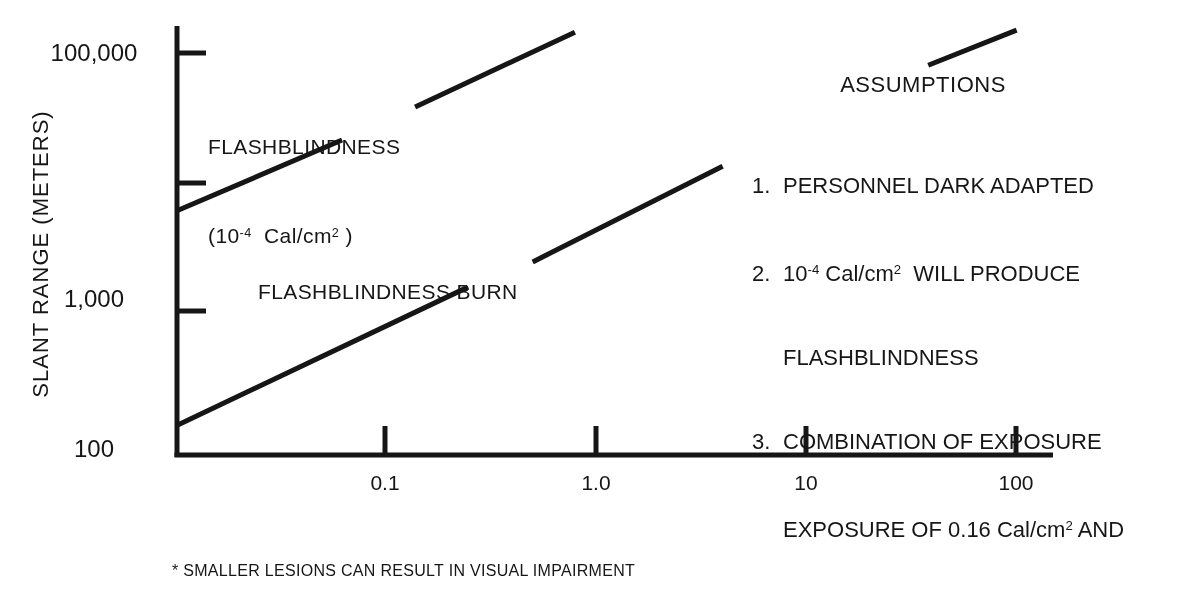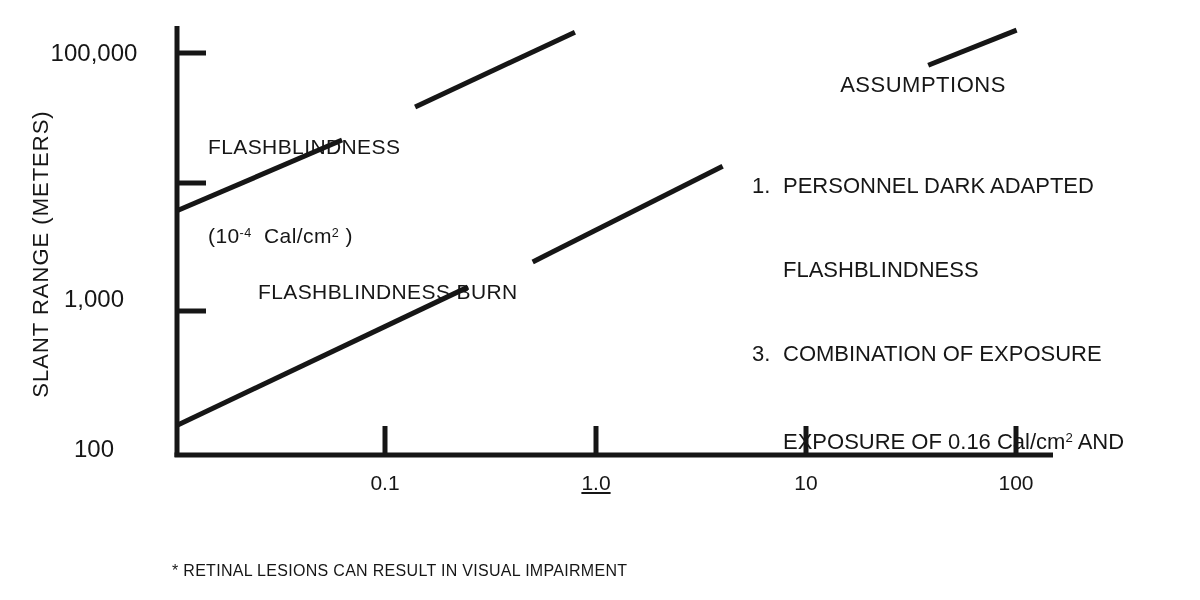--- a/index.html
+++ b/index.html
@@ -50,32 +50,33 @@
   </div>
 
   <div class="lbl annot" style="left:258px;top:219px;">
     <div>FLASHBLINDNESS BURN</div>
   </div>
 
   <div class="lbl assume-title" style="left:808px;top:72px;width:230px;text-align:center;">ASSUMPTIONS</div>
 
   <div class="lbl assume" style="left:752px;top:116px;">
     <div class="a-line"><span class="a-num">1.</span><span>PERSONNEL DARK ADAPTED</span></div>
+    <div class="a-line"><span class="a-num">2.</span><span>10</span><span class="sp">-4</span><span> Cal/cm</span><span class="sp">2</span><span>  WILL PRODUCE</span></div>
     <div class="a-line"><span class="a-num"></span><span>FLASHBLINDNESS</span></div>
     <div class="a-line"><span class="a-num">3.</span><span>COMBINATION OF EXPOSURE</span></div>
     <div class="a-line"><span class="a-num"></span><span>EXPOSURE OF 0.16 Cal/cm</span><span class="sp">2</span><span> AND</span></div>
     <div class="a-line"><span class="a-num"></span></div>
     
     
     
     
   </div>
 
-  <div class="lbl footnote" style="left:172px;top:562px;">* RETINAL LESIONS CAN RESULT IN VISUAL IMPAIRMENT</div>
+  <div class="lbl footnote" style="left:172px;top:562px;">* SMALLER LESIONS CAN RESULT IN VISUAL IMPAIRMENT</div>
 
 <div class="lbl xt" style="left: 345px; top: 470px; width: 80px;">0.1</div>
-    <div class="lbl xt" style="left: 556px; top: 470px; width: 80px; text-decoration: underline;">1.0</div>
+    <div class="lbl xt" style="left: 556px; top: 470px; width: 80px;">1.0</div>
     <div class="lbl xt" style="left: 766px; top: 470px; width: 80px;">10</div>
     <div class="lbl xt" style="left: 976px; top: 470px; width: 80px;">100</div>
     <div class="lbl yt" style="left: 38px; width: 112px; top: 40px;">100,000</div>
     <div class="lbl yt" style="left: 38px; width: 112px; top: 286px;">1,000</div>
     <div class="lbl yt" style="left: 38px; width: 112px; top: 436px;">100</div>
   </div>
 
 </body></html>

